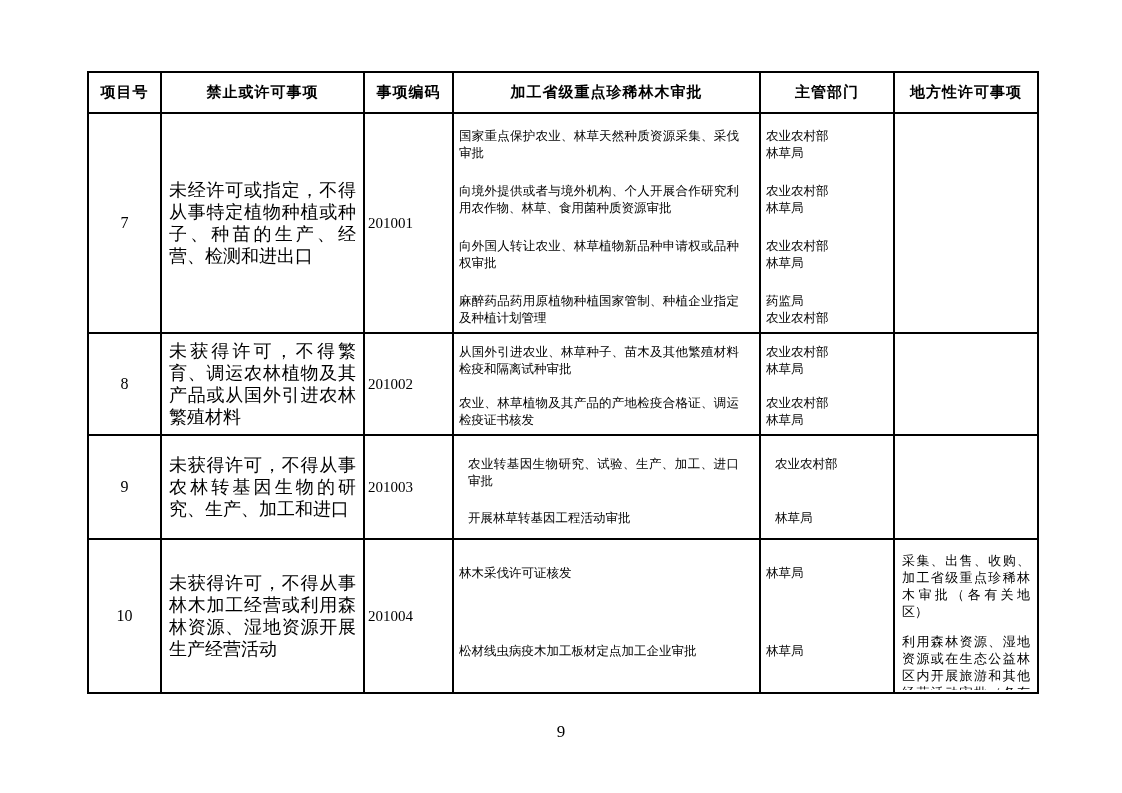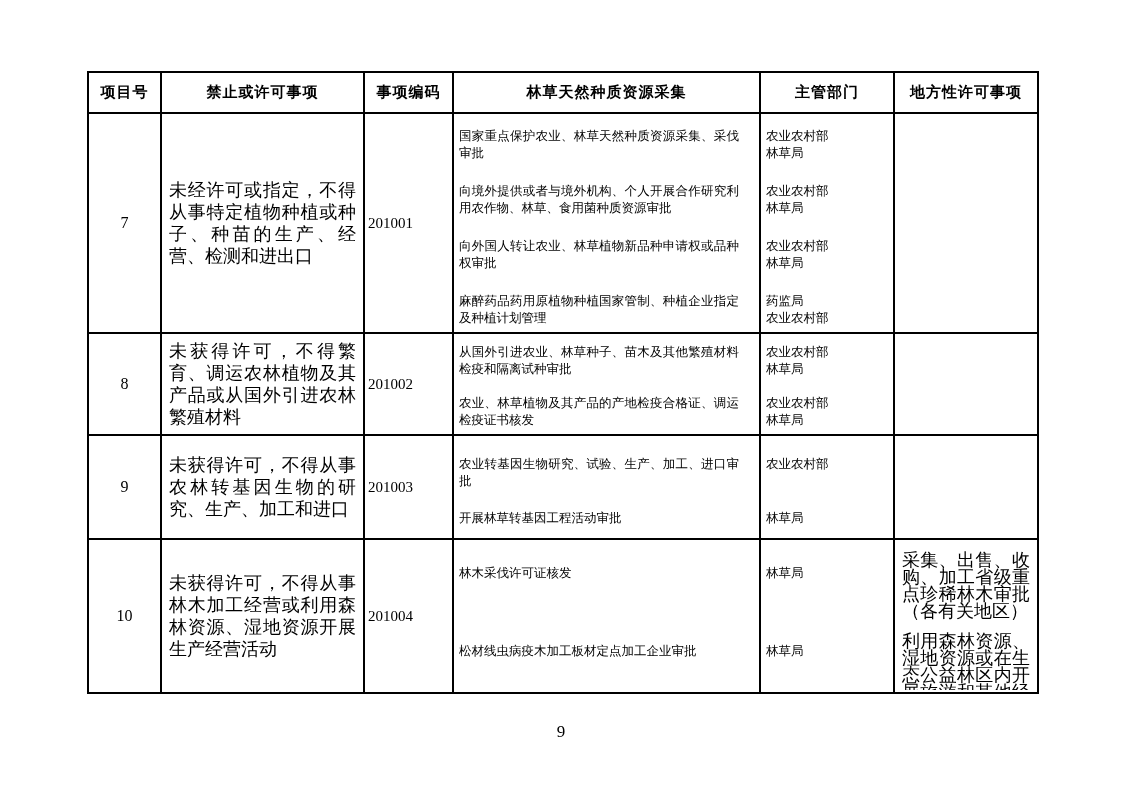--- a/index.html
+++ b/index.html
@@ -56,39 +56,39 @@
   td.c-measures, td.c-depts, td.c-local {
     vertical-align: top;
   }
   .cellwrap {
     overflow: hidden;
     padding-left: 5px;
     padding-right: 20px;
   }
   .r0 .cellwrap { height: 216px; padding-top: 14px; }
   .r1 .cellwrap { height: 98px;  padding-top: 10px; }
-  .r2 .cellwrap { height: 100px; padding-top: 20px; }
+  .r2 .cellwrap { height: 100px; padding-top: 20px; margin-left: 9px; }
   .r3 .cellwrap { height: 150px; padding-top: 25px; }
   .r0 .blk { height: 55px; }
   .r1 .blk { height: 51px; }
   .r2 .blk { height: 54px; }
   .r3 .blk { height: 78px; }
   .blk {
     font-size: 12.5px;
     line-height: 17px;
   }
   .desc { text-align: justify; }
   .dept { white-space: pre-line; text-align: left; }
   .localwrap {
     overflow: hidden;
     height: 150px;
     padding: 12px 7px 0 7px;
   }
   .local-item {
-    font-size: 18px;
+    font-size: 13px;
     line-height: 17px;
     text-align: justify;
     margin-bottom: 13px;
   }
   .page-number {
     position: absolute;
     left: 0;
     right: 0;
     top: 722px;
     text-align: center;
@@ -106,21 +106,21 @@
       <col style="width:89px">
       <col style="width:307px">
       <col style="width:134px">
       <col style="width:144px">
     </colgroup>
     <thead>
       <tr>
         <th>项目号</th>
         <th>禁止或许可事项</th>
         <th>事项编码</th>
-        <th>林草天然种质资源采集</th>
+        <th>加工省级重点珍稀林木审批</th>
         <th>主管部门</th>
         <th>地方性许可事项</th>
       </tr>
     </thead>
     <tbody>
 
       <tr class="r0">
         <td class="c-id">7</td>
         <td class="c-item">未经许可或指定，不得从事特定植物种植或种子、种苗的生产、经营、检测和进出口</td>
         <td class="c-code">201001</td>

